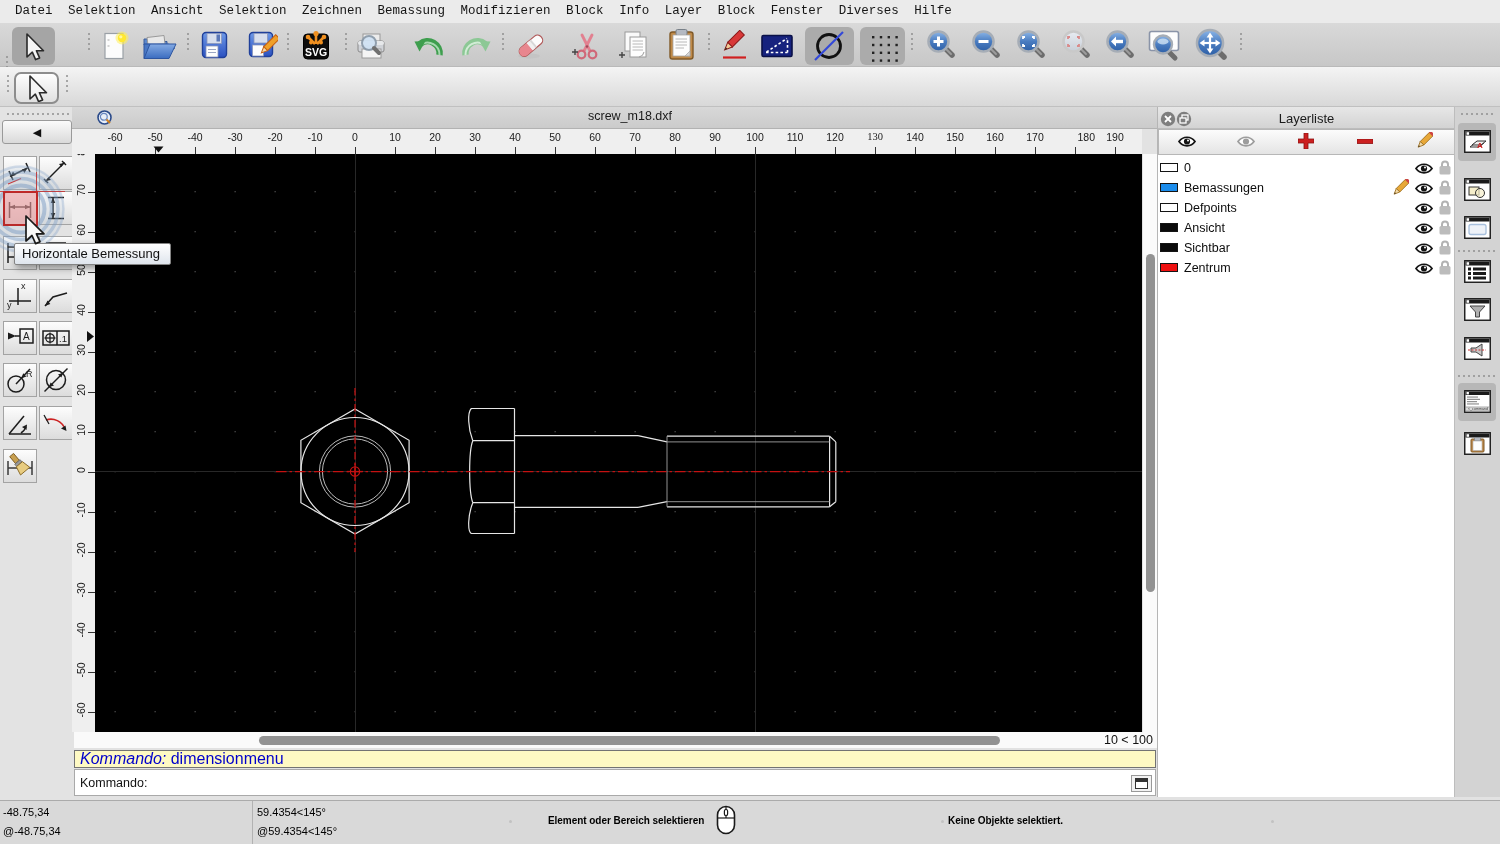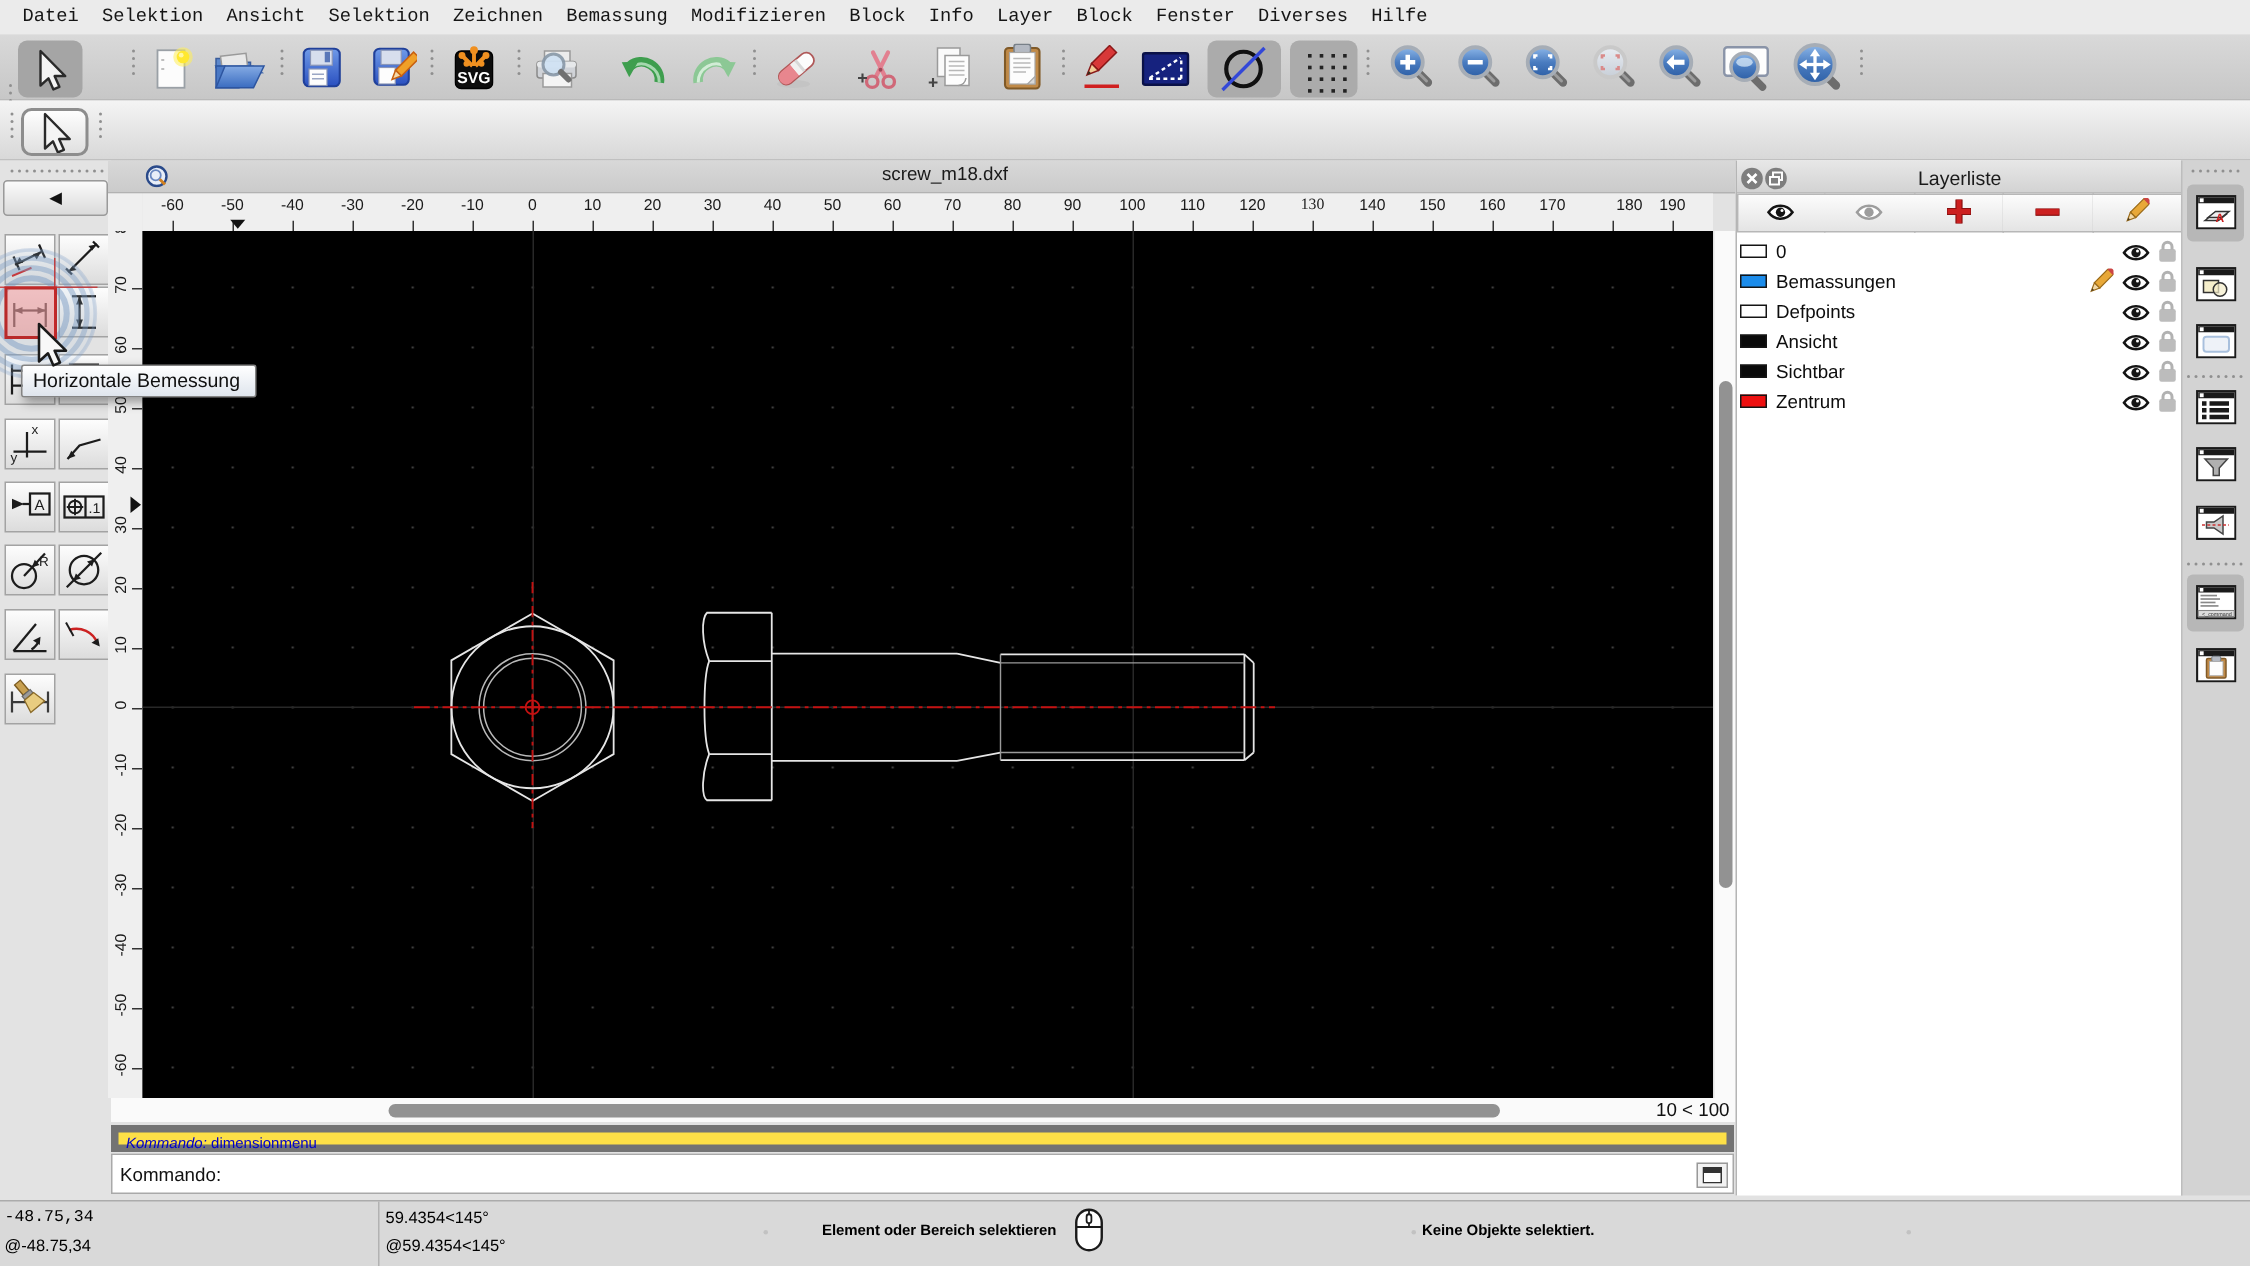--- a/index.html
+++ b/index.html
@@ -18,21 +18,21 @@
 .backbtn{position:absolute;left:2px;top:120px;width:70px;height:24px;background:linear-gradient(#fbfbfb,#dadada);border:1px solid #9a9a9a;border-radius:3px;text-align:center;line-height:22px;font-size:11px;color:#111;}
 .tooltip{position:absolute;z-index:80;left:14px;top:243px;width:157px;height:22px;background:linear-gradient(#ffffff,#dfe5ed);border:1px solid #848484;border-radius:2px;font-size:13px;color:#101010;line-height:20px;padding-left:7px;box-shadow:2px 3px 7px rgba(0,0,0,0.38);white-space:nowrap;}
 .mdititle{left:72px;top:107px;width:1085px;height:22px;background:linear-gradient(#d8d8d8,#cbcbcb);border-bottom:1px solid #b2b2b2;}
 .ruler{background:#efefef;}
 .rlab{position:absolute;font-size:10.5px;color:#1a1a1a;}
 .canvas{left:95px;top:154px;width:1047px;height:578px;background:#000;}
 .vscroll{left:1142px;top:154px;width:15px;height:578px;background:#fafafa;border-left:1px solid #e2e2e2;}
 .vthumb{position:absolute;left:3px;top:100px;width:9px;height:338px;background:#929292;border-radius:4.5px;}
 .hscroll{left:74px;top:732px;width:1083px;height:16px;background:#fafafa;}
 .hthumb{position:absolute;left:185px;top:3.5px;width:741px;height:9px;background:#929292;border-radius:4.5px;}
-.cmdhist{left:74px;top:750px;width:1082px;height:18px;background:#fde047;border:5px solid #737373;font-size:10px;line-height:16px;color:#0000cc;padding-left:5px;}
+.cmdhist{left:74px;top:750px;width:1082px;height:18px;background:#fef9c3;border:1px solid #737373;font-size:16px;line-height:16px;color:#0000cc;padding-left:5px;}
 .cmdin{left:74px;top:769px;width:1082px;height:27px;background:#fff;border:1px solid #a9a9a9;font-size:12.5px;color:#111;}
 .lpanel{left:1157px;top:107px;width:297px;height:690px;background:#fff;border-left:1px solid #b5b5b5;}
 .lptitle{position:absolute;left:0;top:0;width:297px;height:22px;background:linear-gradient(#e7e7e7,#d3d3d3);border-bottom:1px solid #bcbcbc;}
 .lphead{position:absolute;left:0;top:22px;width:297px;height:26px;}
 .lpcell{position:absolute;top:0;height:26px;background:linear-gradient(#fcfcfc,#e4e4e4);border:1px solid #b7b7b7;border-left:none;}
 .rdock{left:1454px;top:107px;width:46px;height:690px;background:#d3d3d3;border-left:1px solid #bdbdbd;}
 .rbtn{position:absolute;left:4px;width:38px;height:38px;background:#b7b7b7;border-radius:4px;}
 .statusbar{left:0;top:800px;width:1500px;height:44px;background:#d9d9d9;border-top:1px solid #ababab;font-size:11px;color:#141414;}
 .hdots{height:2px;display:flex;}
 .hdots i{width:2px;height:2px;border-radius:1px;background:#8f8f8f;margin-right:3px;}
@@ -1089,21 +1089,21 @@
     <i></i>
     <i></i>
     <i></i>
     <i></i>
     <i></i>
     <i></i>
     <i></i>
     <i></i>
   </div>
 <div class="abs statusbar"></div>
-<div class="abs" style="left:3px;top:806px;font-size:11px;font-family:Liberation Mono, monospace;">-48.75,34</div>
+<div class="abs" style="left:3px;top:806px;font-size:11px;">-48.75,34</div>
 <div class="abs" style="left:3px;top:825px;font-size:11px;">@-48.75,34</div>
 <div class="abs" style="left:252px;top:801px;width:1px;height:43px;background:#b2b2b2;"></div>
 <div class="abs" style="left:257px;top:806px;font-size:11px;">59.4354&lt;145°</div>
 <div class="abs" style="left:257px;top:825px;font-size:11px;">@59.4354&lt;145°</div>
 <div class="abs" style="left:509px;top:819.5px;width:3px;height:3px;border-radius:50%;background:#c2c2c2;"></div>
 <div class="abs" style="left:941px;top:819.5px;width:3px;height:3px;border-radius:50%;background:#c2c2c2;"></div>
 <div class="abs" style="left:1271px;top:819.5px;width:3px;height:3px;border-radius:50%;background:#c2c2c2;"></div>
 <div class="abs" style="left:548px;top:815px;font-size:10px;font-weight:bold;letter-spacing:-0.05px;">Element oder Bereich selektieren</div>
 <svg class="abs" style="left:716px;top:805px;" width="21" height="31" viewBox="0 0 21 31">
     <rect x="1.5" y="1.5" width="17" height="27" rx="8.5" fill="#fff" stroke="#1a1a1a" stroke-width="1.6"></rect>

